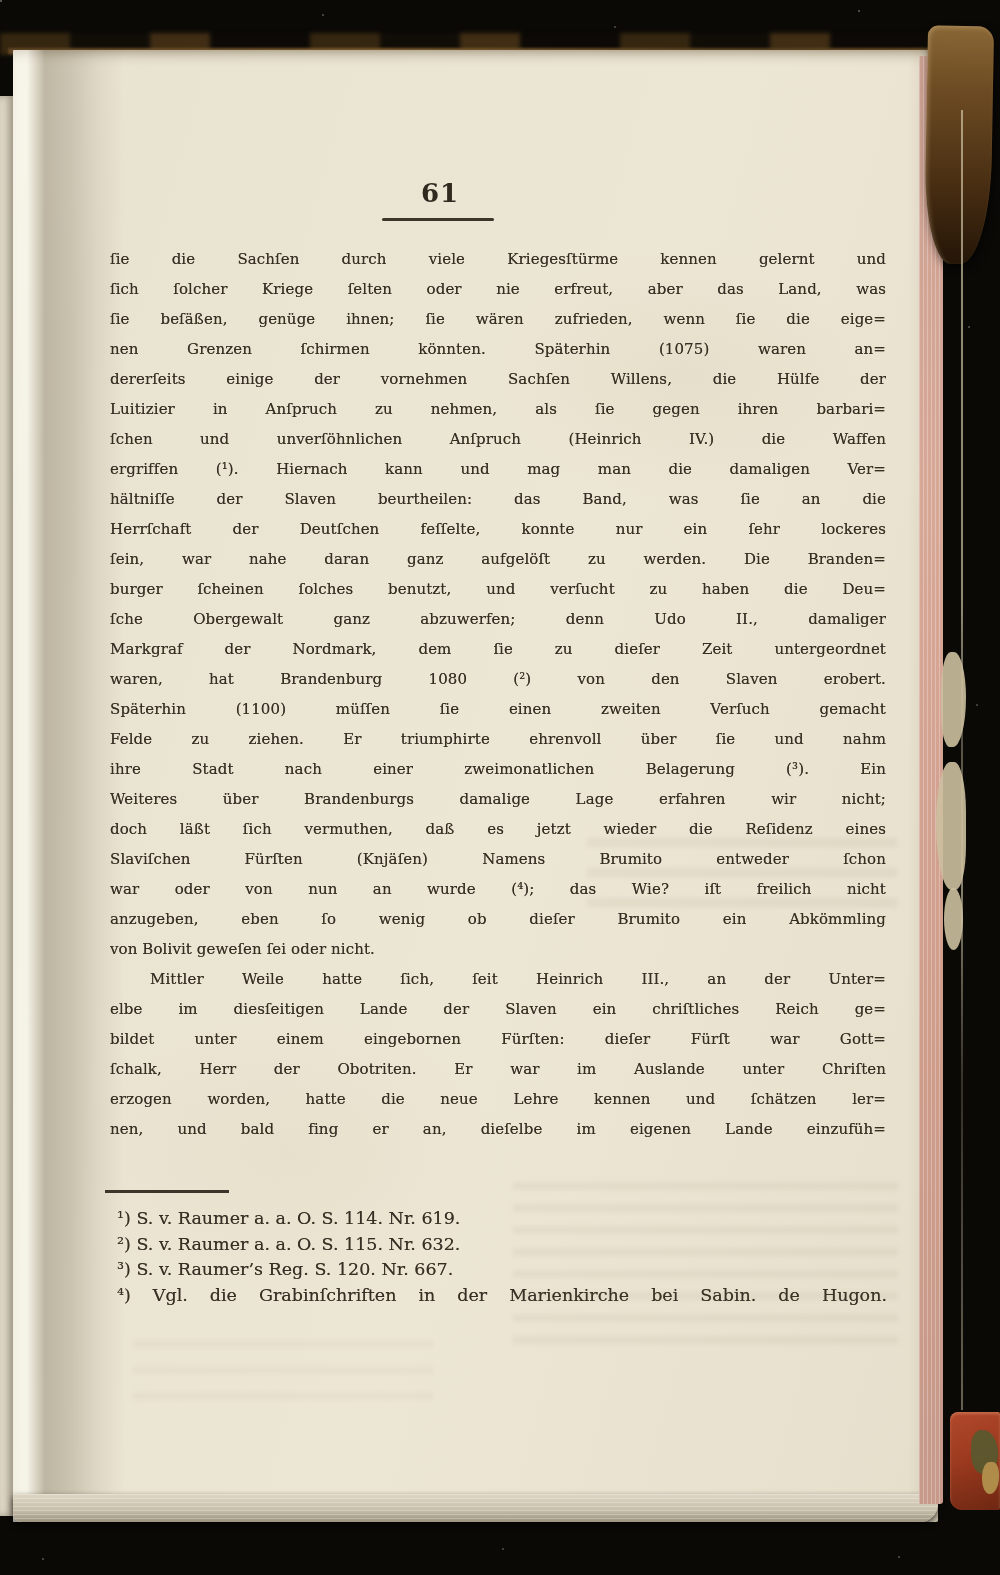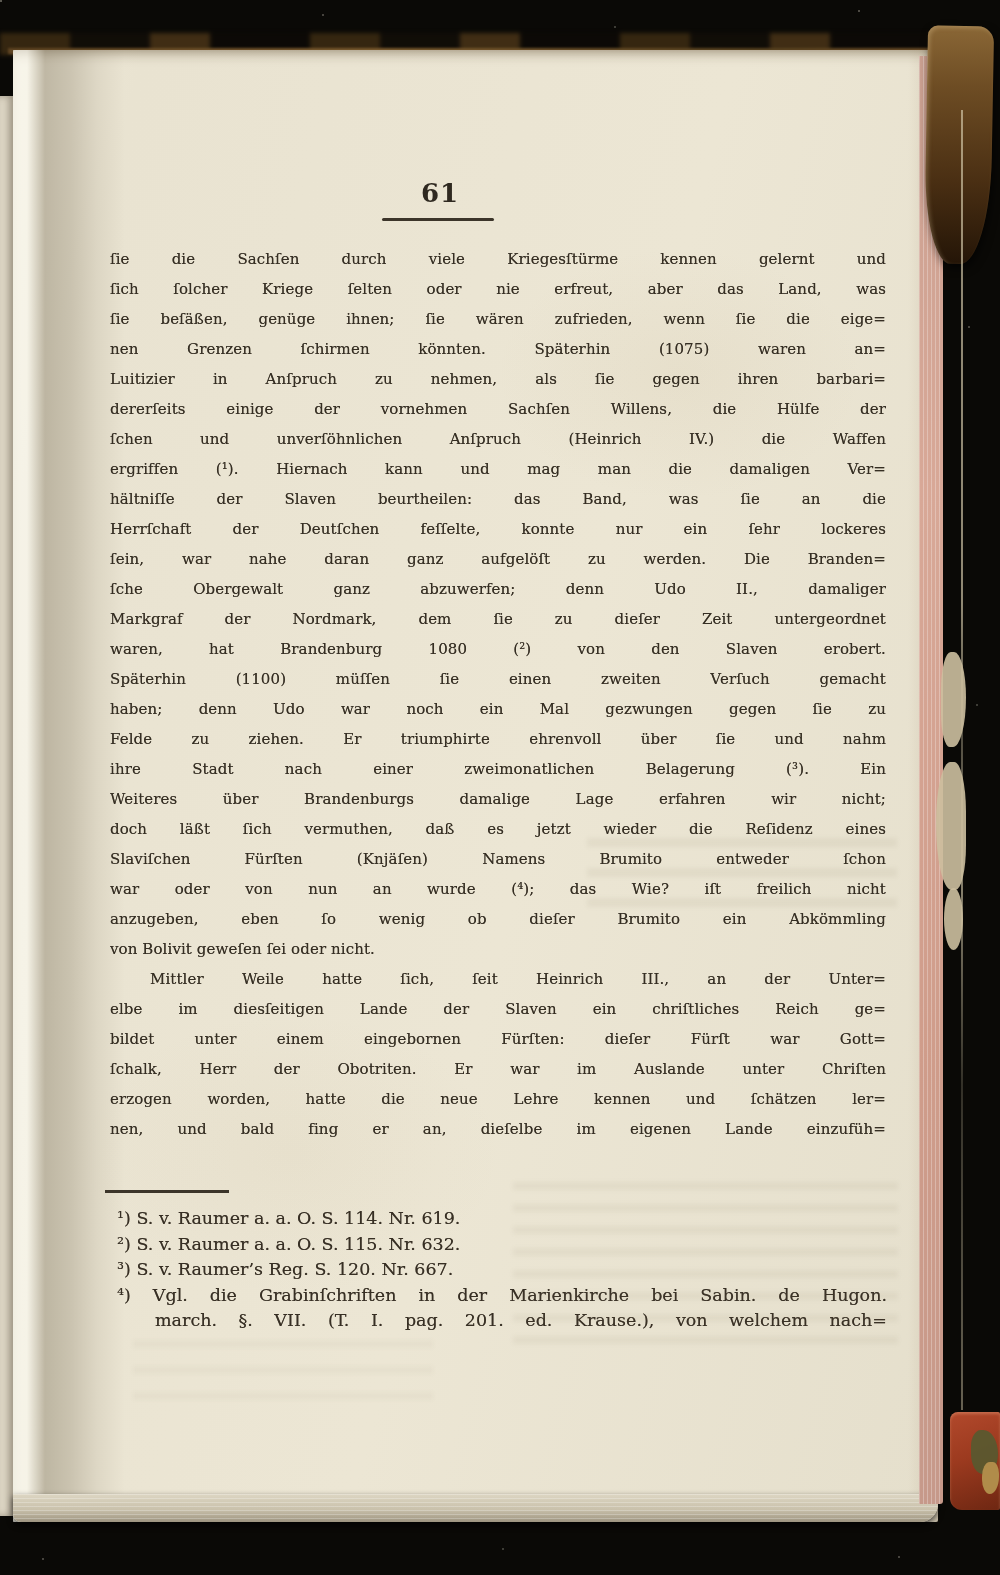--- a/index.html
+++ b/index.html
@@ -169,32 +169,32 @@
     <div class="edge-right-shade"></div>
 
     <div class="pagenum">61</div>
     <div class="pagenum-rule"></div>
 
     <div class="body-text">
         <div class="bline">ſie die Sachſen durch viele Kriegesſtürme kennen gelernt und</div>
         <div class="bline">ſich ſolcher Kriege ſelten oder nie erfreut, aber das Land, was</div>
         <div class="bline">ſie beſäßen, genüge ihnen; ſie wären zufrieden, wenn ſie die eige=</div>
         <div class="bline">nen Grenzen ſchirmen könnten. Späterhin (1075) waren an=</div>
+        <div class="bline">dererſeits einige der vornehmen Sachſen Willens, die Hülfe der</div>
         <div class="bline">Luitizier in Anſpruch zu nehmen, als ſie gegen ihren barbari=</div>
-        <div class="bline">dererſeits einige der vornehmen Sachſen Willens, die Hülfe der</div>
         <div class="bline">ſchen und unverſöhnlichen Anſpruch (Heinrich IV.) die Waffen</div>
         <div class="bline">ergriffen (¹). Hiernach kann und mag man die damaligen Ver=</div>
         <div class="bline">hältniſſe der Slaven beurtheilen: das Band, was ſie an die</div>
         <div class="bline">Herrſchaft der Deutſchen feſſelte, konnte nur ein ſehr lockeres</div>
         <div class="bline">ſein, war nahe daran ganz aufgelöſt zu werden. Die Branden=</div>
+        <div class="bline">burger ſcheinen ſolches benutzt, und verſucht zu haben die Deu=</div>
         <div class="bline">ſche Obergewalt ganz abzuwerfen; denn Udo II., damaliger</div>
         <div class="bline">Markgraf der Nordmark, dem ſie zu dieſer Zeit untergeordnet</div>
         <div class="bline">waren, hat Brandenburg 1080 (²) von den Slaven erobert.</div>
         <div class="bline">Späterhin (1100) müſſen ſie einen zweiten Verſuch gemacht</div>
-        <div class="bline">haben; denn Udo war noch ein Mal gezwungen gegen ſie zu</div>
         <div class="bline">Felde zu ziehen. Er triumphirte ehrenvoll über ſie und nahm</div>
         <div class="bline">ihre Stadt nach einer zweimonatlichen Belagerung (³). Ein</div>
         <div class="bline">Weiteres über Brandenburgs damalige Lage erfahren wir nicht;</div>
         <div class="bline">doch läßt ſich vermuthen, daß es jetzt wieder die Reſidenz eines</div>
         <div class="bline">Slaviſchen Fürſten (Knjäſen) Namens Brumito entweder ſchon</div>
         <div class="bline">war oder von nun an wurde (⁴); das Wie? iſt freilich nicht</div>
         <div class="bline">anzugeben, eben ſo wenig ob dieſer Brumito ein Abkömmling</div>
         <div class="bline paraend">von Bolivit geweſen ſei oder nicht.</div>
         <div class="bline indent">Mittler Weile hatte ſich, ſeit Heinrich III., an der Unter=</div>
         <div class="bline">elbe im diesſeitigen Lande der Slaven ein chriſtliches Reich ge=</div>
@@ -203,21 +203,20 @@
         <div class="bline">erzogen worden, hatte die neue Lehre kennen und ſchätzen ler=</div>
         <div class="bline">nen, und bald fing er an, dieſelbe im eigenen Lande einzufüh=</div>
       </div>
 
     <div class="fn-sep"></div>
     <div class="footnotes">
         <div class="fline paraend">¹) S. v. Raumer a. a. O. S. 114. Nr. 619.</div>
         <div class="fline paraend">²) S. v. Raumer a. a. O. S. 115. Nr. 632.</div>
         <div class="fline paraend">³) S. v. Raumer’s Reg. S. 120. Nr. 667.</div>
         <div class="fline">⁴) Vgl. die Grabinſchriften in der Marienkirche bei Sabin. de Hugon.</div>
-        <div class="fline cont">march. §. VII. (T. I. pag. 201. ed. Krause.), von welchem nach=</div>
       </div>
 
     <div class="ghost g1"></div>
     <div class="ghost g2"></div>
     <div class="ghost g3"></div>
 
     <div class="bottom-edge"></div>
   </div>
 
   <div class="fore-edge"></div>

